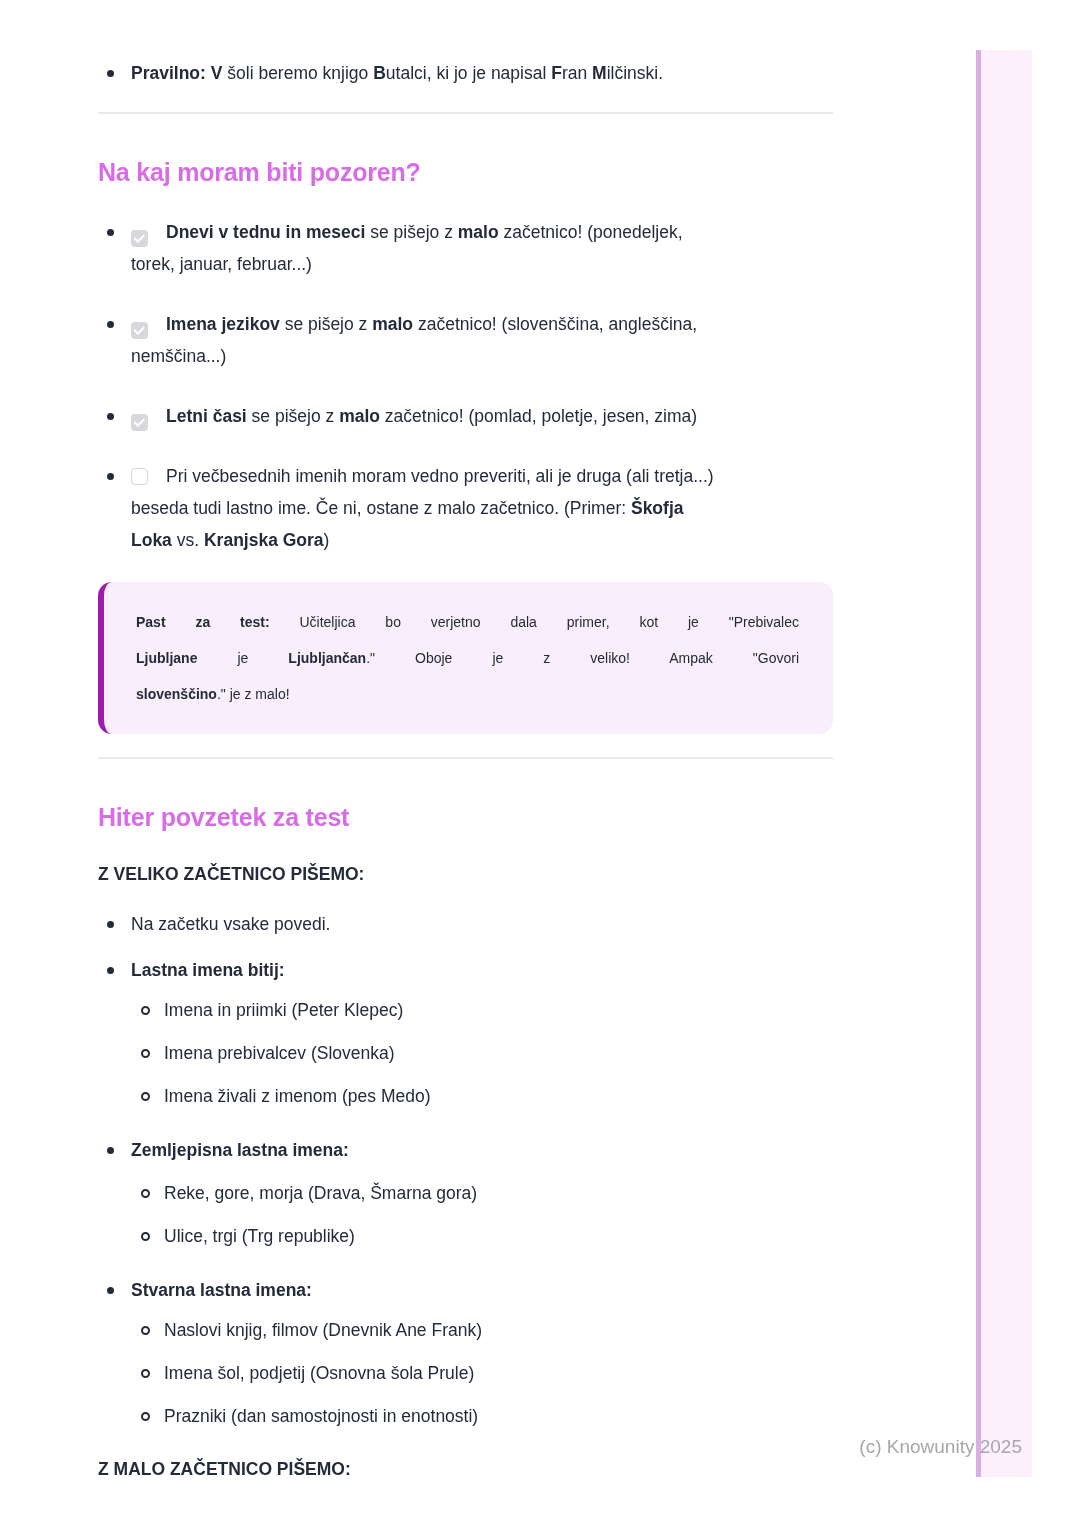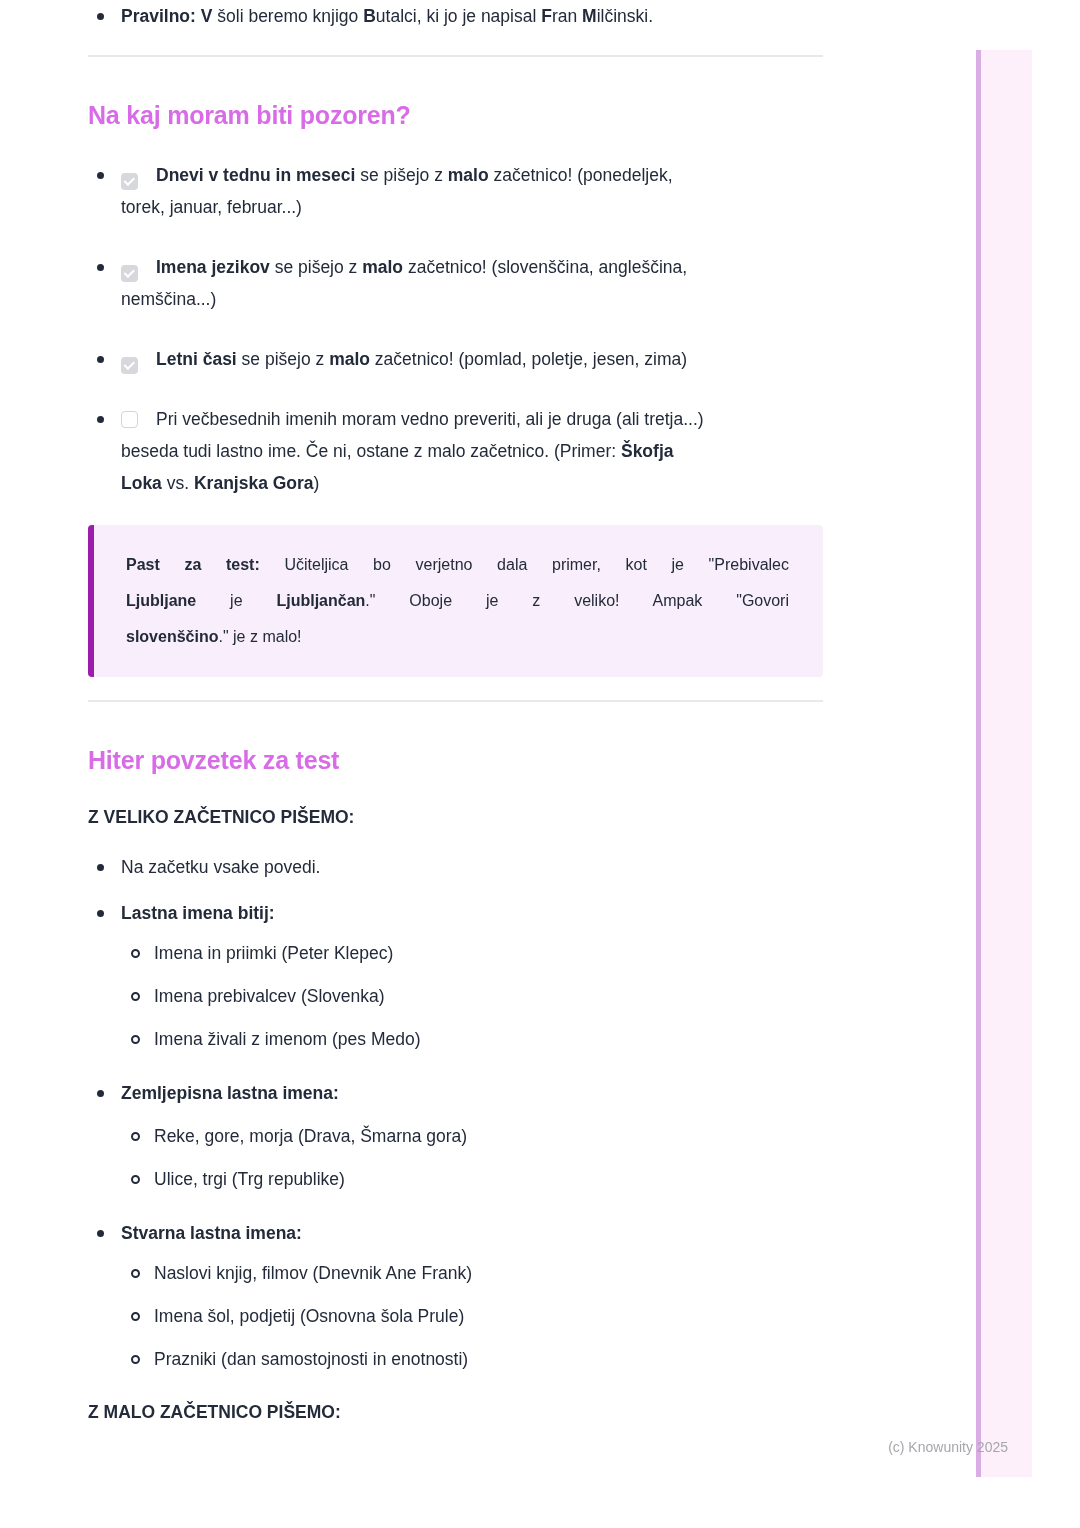--- a/index.html
+++ b/index.html
@@ -6,51 +6,51 @@
     --accent:#d76ce6; --callout_border:#9e1cac; --callout_bg:#f9eefb;
     --strip_line:#d9aee4; --strip_fill:#fdf0fb; --text:#232b3a;
     --muted:#a6a7ad; --divider:#e8e9eb; --checkbox_fill:#d6d8db; --checkbox_border:#d2d5da;
   }
   html,body{margin:0;padding:0;}
   body{width:1080px;height:1528px;background:#ffffff;
        font-family:"Liberation Sans","DejaVu Sans",sans-serif;color:var(--text);}
   .page{position:relative;width:1080px;height:1528px;overflow:hidden;}
   .strip{position:absolute;top:50px;right:48px;width:56px;height:1427px;box-sizing:border-box;
          background:var(--strip_fill);border-left:5px solid var(--strip_line);}
-  .content{position:absolute;left:88px;top:0;width:735px;
+  .content{position:absolute;left:98px;top:0;width:735px;padding-top:57px;
            font-size:17.5px;line-height:32px;}
   .rich{white-space:pre-wrap;}
   b{font-weight:700;}
   .li-dot{position:relative;padding-left:33px;}
   .dot{position:absolute;left:9px;top:12.5px;width:7px;height:7px;border-radius:50%;background:var(--text);}
   hr.divider{border:none;border-top:2px solid var(--divider);margin:23px 0 0 0;}
   h2{margin:40px 0 0 0;font-size:25px;line-height:36px;font-weight:700;color:var(--accent);letter-spacing:-0.2px;}
   .check-item{margin-top:28px;}
   .check-item.first{margin-top:26px;}
   .checkbox{display:inline-flex;align-items:center;justify-content:center;width:17px;height:17px;
             box-sizing:border-box;border-radius:4px;vertical-align:-3px;margin-right:18px;}
   .checkbox.checked{background:var(--checkbox_fill);}
   .checkbox.checked::after{content:"";display:block;width:8px;height:4px;
             border-left:2px solid #ffffff;border-bottom:2px solid #ffffff;
             transform:rotate(-45deg) translateY(-1px);}
   .checkbox:not(.checked){background:#ffffff;border:1.5px solid var(--checkbox_border);}
   .callout{margin-top:26px;box-sizing:border-box;width:735px;background:var(--callout_bg);
-           border-left:6px solid var(--callout_border);border-radius:4px;
-           padding:22px 34px 22px 32px;line-height:36px;font-size:16px;}
+           border-left:6px solid var(--callout_border);border-radius:14px;
+           padding:22px 34px 22px 32px;line-height:36px;font-size:14px;}
   .jline{text-align:justify;text-align-last:justify;}
   .caps-heading{margin-top:26px;font-weight:700;font-size:17.5px;line-height:26px;}
   .caps-heading.lower{margin-top:24px;}
   .plain-item{margin-top:21px;}
   .group{margin-top:22px;}
   .group.first{margin-top:14px;}
   .sub-item{position:relative;padding-left:66px;margin-top:11px;}
   .sub-item.first{margin-top:8px;}
   .circle{position:absolute;left:43px;top:12px;width:9px;height:9px;box-sizing:border-box;
           border:2px solid var(--text);border-radius:50%;background:transparent;}
-  .footer{position:absolute;top:1437px;right:72px;font-size:14px;line-height:20px;
+  .footer{position:absolute;top:1437px;right:58px;font-size:19px;line-height:20px;
           color:var(--muted);z-index:2;}
 </style>
 </head>
 <body>
 
 <div class="page">
   <div class="strip"></div>
 
   <div class="content">
 

